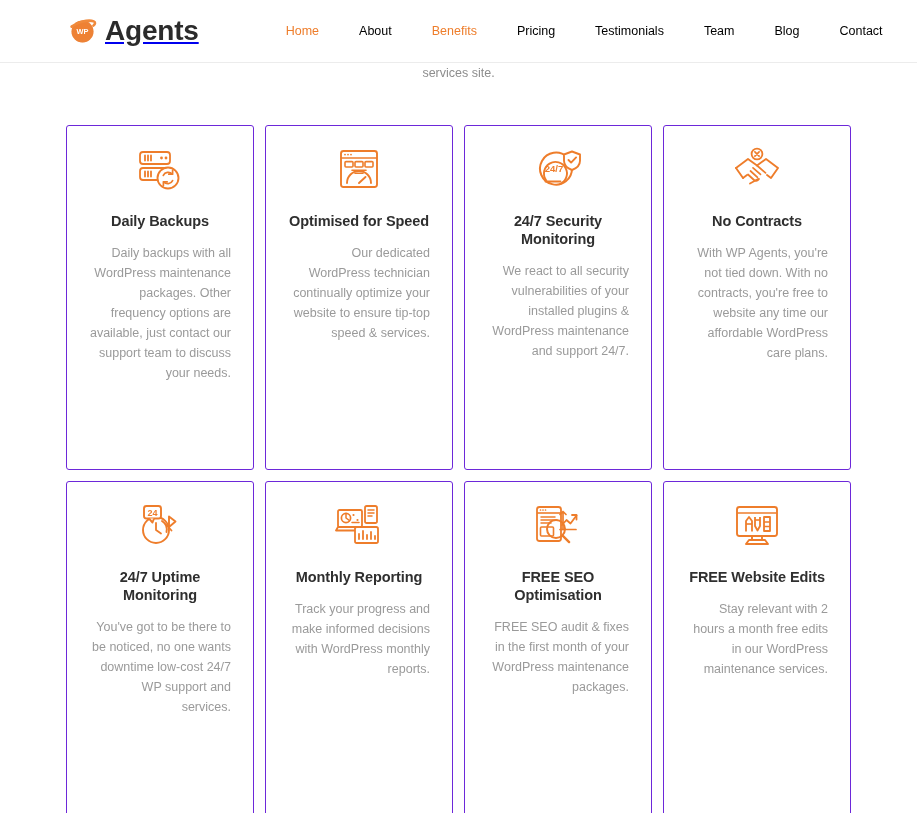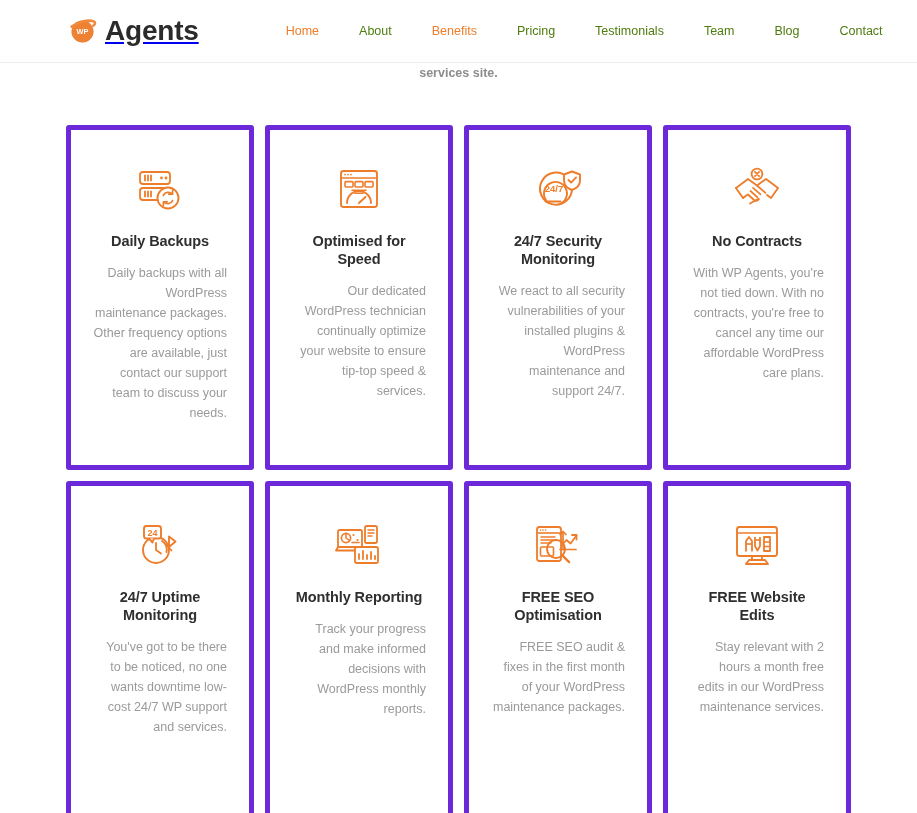--- a/index.html
+++ b/index.html
@@ -45,21 +45,21 @@
 
   .main-nav {
     display: flex;
     align-items: center;
     gap: 12px;
     margin-left: 73px;
     flex: 1 1 auto;
   }
   .nav-link {
     font-size: 12.5px;
-    color: #4d7c0f;
+    color: #000000;
     text-decoration: none;
     padding: 0 14px;
     white-space: nowrap;
     cursor: pointer;
     line-height: 1;
   }
   .nav-link.is-active { color: #ee7d2b; }
 
   .cart {
     position: relative;
@@ -94,39 +94,38 @@
     align-items: flex-start;
     justify-content: center;
     padding-top: 0;
   }
   .intro-text {
     width: 430px;
     text-align: center;
     font-size: 12.5px;
     color: #8d8d8d;
     line-height: 20px;
-    font-weight: bold;
   }
 
   
   .features {
     padding: 0 66px;
   }
   .feature-row {
     display: flex;
     gap: 11px;
   }
   .feature-row + .feature-row { margin-top: 11px; }
 
   .feature-card {
     flex: 1 1 0;
     background: #ffffff;
-    border: 5px solid #6d28d9;
+    border: 1px solid #6d28d9;
     border-radius: 3px;
-    padding: 34px 22px 30px;
+    padding: 18px 22px 30px;
     display: flex;
     flex-direction: column;
     align-items: center;
     cursor: pointer;
   }
   .feature-card.row1 { height: 345px; }
   .feature-card.row2 { height: 339px; }
 
   .feature-icon {
     width: 52px;
@@ -272,21 +271,21 @@
           <path d="M10 31 l4 -3" stroke="#ee7d2b" stroke-width="1.9" fill="none" stroke-linecap="round"></path>
           <path d="M3 21 l7 10" stroke="#ee7d2b" stroke-width="1.9" fill="none" stroke-linecap="round"></path>
           <path d="M15 27.5 l6 5.5 a3 3 0 0 0 4.4 -0.3 l0.6 -0.8" stroke="#ee7d2b" stroke-width="1.8" fill="none" stroke-linecap="round"></path>
           <path d="M17.5 24 l7 6.3" stroke="#ee7d2b" stroke-width="1.7" fill="none" stroke-linecap="round"></path>
           <path d="M20 20.8 l7.5 6.6" stroke="#ee7d2b" stroke-width="1.7" fill="none" stroke-linecap="round"></path>
           <path d="M24 18.5 l8.5 7.4" stroke="#ee7d2b" stroke-width="1.7" fill="none" stroke-linecap="round"></path>
           <path d="M17 36.5 l8 -4.5" stroke="#ee7d2b" stroke-width="1.8" fill="none" stroke-linecap="round"></path>
         </svg>
       </span>
       <h3 class="feature-title">No Contracts</h3>
-      <p class="feature-text">With WP Agents, you're not tied down. With no contracts, you're free to cancel any time our affordable WordPress care plans.</p>
+      <p class="feature-text">With WP Agents, you're not tied down. With no contracts, you're free to website any time our affordable WordPress care plans.</p>
     </article>
 
   </div>
 
   <div class="feature-row">
 
     <article class="feature-card row2">
       <span class="feature-icon">
         <svg width="48" height="46" viewBox="0 0 48 46">
           <circle cx="20" cy="27" r="13" stroke="#ee7d2b" stroke-width="1.9" fill="none"></circle>

